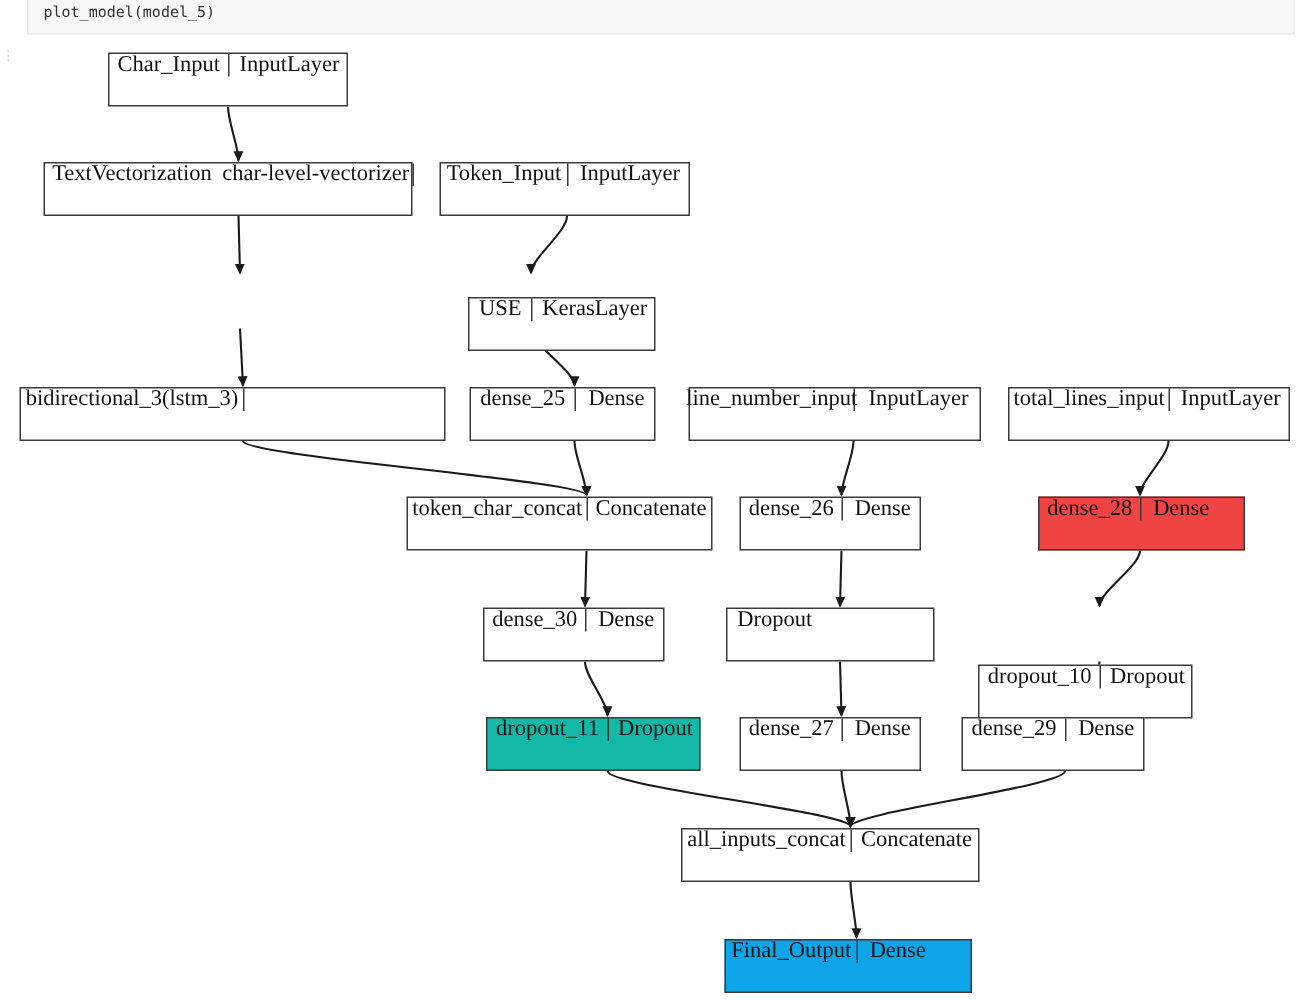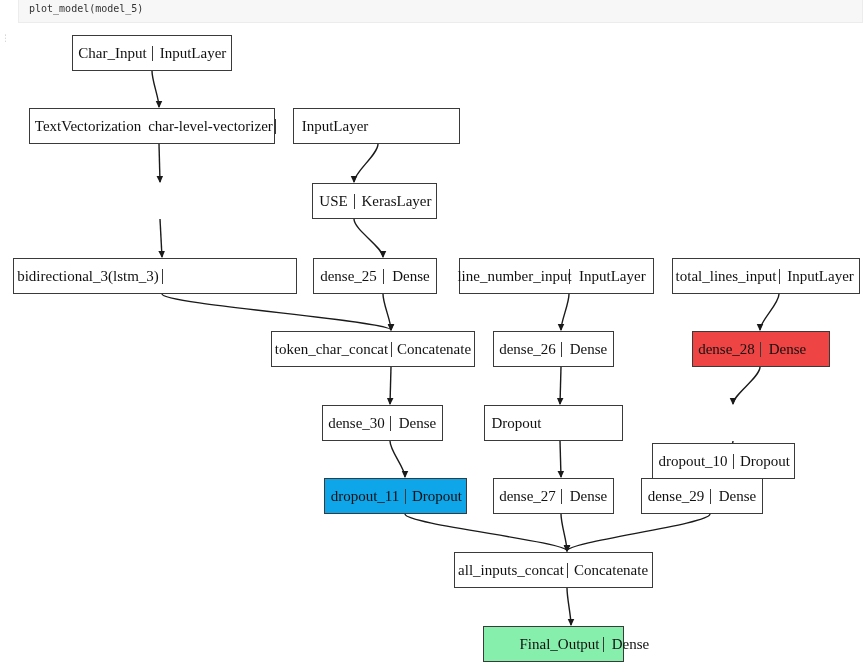--- a/index.html
+++ b/index.html
@@ -65,21 +65,21 @@
     left: 0;
     top: 0;
     width: 867px;
     height: 670px;
     pointer-events: none;
   }
 
   .node {
     position: absolute;
     display: flex;
-    align-items: center;
+    align-items: flex-start;
     border: 1px solid #3a3a3a;
     background: #ffffff;
     box-sizing: border-box;
     height: 36px;
     z-index: 2;
   }
   .node .cell {
     display: flex;
     align-items: center;
     justify-content: center;
@@ -133,23 +133,24 @@
     </svg>
 <div class="node" style="left: 72px; top: 35px; width: 160px; border-color: rgb(58, 58, 58); background: rgb(255, 255, 255);">
       <div class="cell name" style="width: 80px; border-right-color: rgb(58, 58, 58);">Char_Input</div>
       <div class="cell type" style="width: 80px;">InputLayer</div>
     </div>
     <div class="node" style="left: 29px; top: 108px; width: 246px; border-color: rgb(58, 58, 58); background: rgb(255, 255, 255);">
       <div class="cell type" style="width: 116px;">TextVectorization</div>
       <div class="cell name" style="width: 130px; border-right-color: rgb(58, 58, 58);">char-level-vectorizer</div>
     </div>
     <div class="node" style="left: 293px; top: 108px; width: 167px; border-color: rgb(58, 58, 58); background: rgb(255, 255, 255);">
+      <div class="cell name" style="width: 85px; border-right-color: rgb(58, 58, 58);">Token_Input</div>
       <div class="cell type" style="width: 82px;">InputLayer</div>
     </div>
-    <div class="node" style="left: 312px; top: 183px; width: 125px; border-color: rgb(58, 58, 58); background: rgb(255, 255, 255);">
+    <div class="node" style="left: 312px; top: 198px; width: 125px; border-color: rgb(58, 58, 58); background: rgb(255, 255, 255);">
       <div class="cell name" style="width: 42px; border-right-color: rgb(58, 58, 58);">USE</div>
       <div class="cell type" style="width: 83px;">KerasLayer</div>
     </div>
     <div class="node" style="left: 13px; top: 258px; width: 284px; border-color: rgb(58, 58, 58); background: rgb(255, 255, 255);">
       <div class="cell name" style="width: 149px; border-right-color: rgb(58, 58, 58);">bidirectional_3(lstm_3)</div>
     </div>
     <div class="node" style="left: 313px; top: 258px; width: 124px; border-color: rgb(58, 58, 58); background: rgb(255, 255, 255);">
       <div class="cell name" style="width: 70px; border-right-color: rgb(58, 58, 58);">dense_25</div>
       <div class="cell type" style="width: 54px;">Dense</div>
     </div>
@@ -177,33 +178,33 @@
       <div class="cell name" style="width: 68px; border-right-color: rgb(58, 58, 58);">dense_30</div>
       <div class="cell type" style="width: 53px;">Dense</div>
     </div>
     <div class="node" style="left: 484px; top: 405px; width: 139px; border-color: rgb(58, 58, 58); background: rgb(255, 255, 255);">
       <div class="cell type" style="width: 63px;">Dropout</div>
     </div>
     <div class="node" style="left: 652px; top: 405px; width: 143px; border-color: rgb(58, 58, 58); background: rgb(255, 255, 255); margin-top: 38px;">
       <div class="cell name" style="width: 81px; border-right-color: rgb(58, 58, 58);">dropout_10</div>
       <div class="cell type" style="width: 62px;">Dropout</div>
     </div>
-    <div class="node" style="left: 324px; top: 478px; width: 143px; border-color: rgb(58, 58, 58); background: #0ea5e9;">
+    <div class="node" style="left: 324px; top: 478px; width: 143px; border-color: rgb(58, 58, 58); background: #14b8a6;">
       <div class="cell name" style="width: 81px; border-right-color: rgb(58, 58, 58);">dropout_11</div>
       <div class="cell type" style="width: 62px;">Dropout</div>
     </div>
     <div class="node" style="left: 493px; top: 478px; width: 121px; border-color: rgb(58, 58, 58); background: rgb(255, 255, 255);">
       <div class="cell name" style="width: 68px; border-right-color: rgb(58, 58, 58);">dense_27</div>
       <div class="cell type" style="width: 53px;">Dense</div>
     </div>
     <div class="node" style="left: 641px; top: 478px; width: 122px; border-color: rgb(58, 58, 58); background: rgb(255, 255, 255);">
       <div class="cell name" style="width: 69px; border-right-color: rgb(58, 58, 58);">dense_29</div>
       <div class="cell type" style="width: 53px;">Dense</div>
     </div>
     <div class="node" style="left: 454px; top: 552px; width: 199px; border-color: rgb(58, 58, 58); background: rgb(255, 255, 255);">
       <div class="cell name" style="width: 113px; border-right-color: rgb(58, 58, 58);">all_inputs_concat</div>
       <div class="cell type" style="width: 86px;">Concatenate</div>
     </div>
-    <div class="node" style="left: 483px; top: 626px; width: 141px; border-color: rgb(58, 58, 58); background: #86efac; padding-left: 32px;">
+    <div class="node" style="left: 483px; top: 626px; width: 165px; border-color: rgb(58, 58, 58); background: #0ea5e9;">
       <div class="cell name" style="width: 88px; border-right-color: rgb(58, 58, 58);">Final_Output</div>
       <div class="cell type" style="width: 53px;">Dense</div>
     </div>
   </div>
 
 </body></html>

